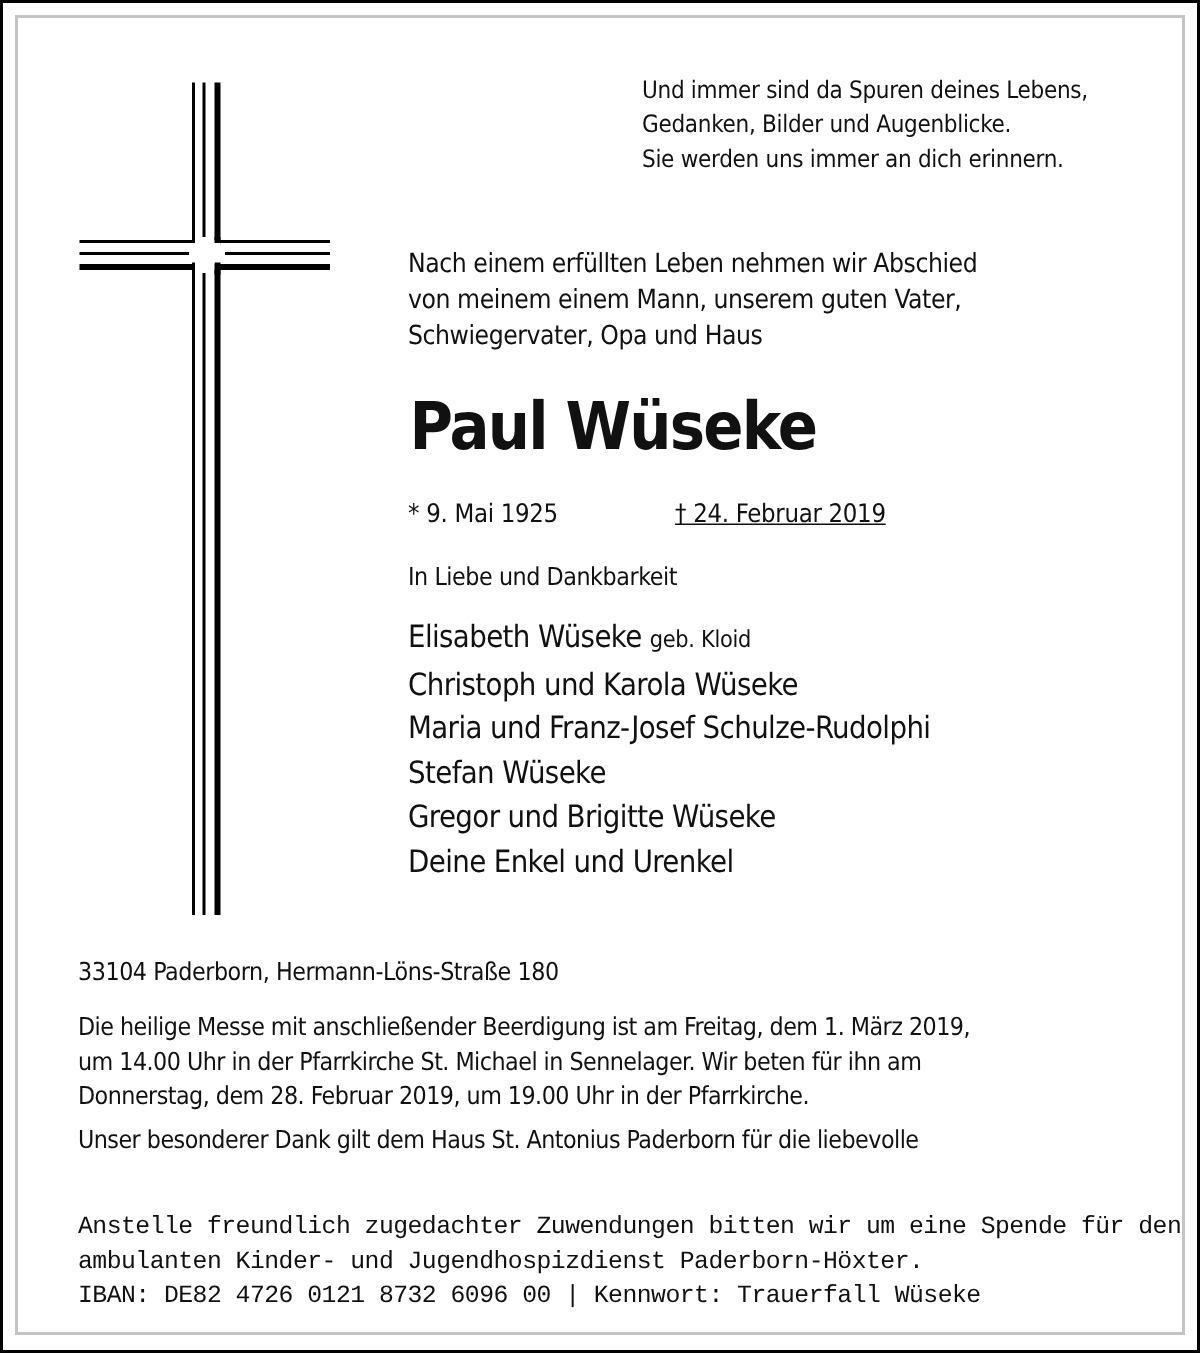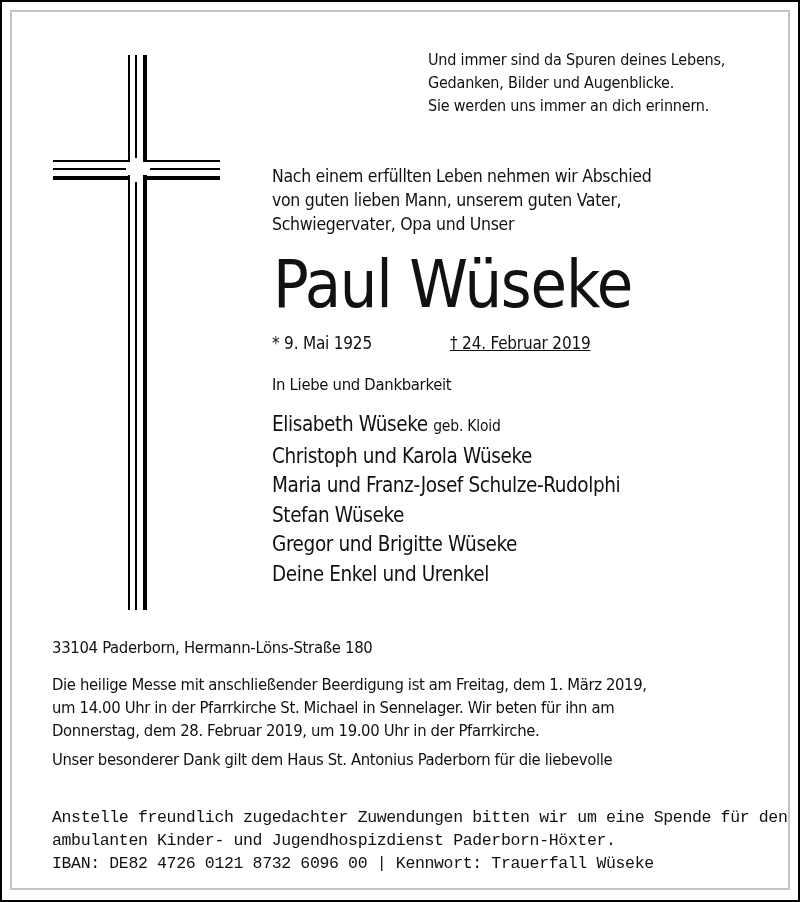--- a/index.html
+++ b/index.html
@@ -7,21 +7,21 @@
     .outer-frame { position: absolute; left: 0; top: 0; width: 796px; height: 898px; border: 2px solid #000; }
     .inner-frame { position: absolute; left: 10px; top: 10px; width: 776px; height: 876px; border: 2px solid #c4c4c4; }
 
     .cross { position: absolute; left: 0; top: 0; width: 240px; height: 640px; }
     .bar { position: absolute; background: #000; }
     .gap { position: absolute; background: #fff; }
 
     .txt { position: absolute; white-space: nowrap; font-family: "DejaVu Sans", sans-serif; font-stretch: condensed; }
     .motto { left: 390px; top: 48px; font-size: 16px; line-height: 23px; letter-spacing: -0.2px; margin-left: 38px; }
     .intro { left: 272px; top: 151px; font-size: 17.5px; line-height: 24px; letter-spacing: -0.3px; margin-top: 13px; }
-    .name { left: 273px; top: 254px; font-size: 66px; line-height: 62px; letter-spacing: -1.2px; font-weight: normal; }
+    .name { left: 273px; top: 254px; font-size: 44px; line-height: 62px; letter-spacing: -1.2px; font-weight: bold; }
     .dates { left: 272px; top: 331px; font-size: 17px; line-height: 24px; letter-spacing: -0.2px; }
     .dates .death { position: absolute; left: 178px; top: 0; text-decoration: underline; }
     .love { left: 272px; top: 373px; font-size: 16.5px; line-height: 24px; letter-spacing: -0.3px; }
     .family { left: 272px; top: 410px; font-size: 20.5px; line-height: 29.5px; letter-spacing: -0.4px; }
     .family .note { font-size: 15.5px; letter-spacing: -0.2px; }
     .address { left: 52px; top: 636px; font-size: 16.5px; line-height: 23px; letter-spacing: -0.3px; }
     .para { left: 52px; font-size: 16.5px; line-height: 23px; letter-spacing: -0.35px; }
     .p1 { top: 673px; }
     .p2 { top: 748px; }
     .p3 { top: 806px; font-family: Liberation Mono, monospace; }
@@ -53,22 +53,22 @@
 </div>
 
 <div class="txt motto">
   <div>Und immer sind da Spuren deines Lebens,</div>
   <div>Gedanken, Bilder und Augenblicke.</div>
   <div>Sie werden uns immer an dich erinnern.</div>
 </div>
 
 <div class="txt intro">
   <div>Nach einem erfüllten Leben nehmen wir Abschied</div>
-  <div>von guten lieben Mann, unserem guten Vater,</div>
-  <div>Schwiegervater, Opa und Unser</div>
+  <div>von meinem einem Mann, unserem guten Vater,</div>
+  <div>Schwiegervater, Opa und Haus</div>
 </div>
 
 <div class="txt name">Paul Wüseke</div>
 
 <div class="txt dates">
   <span>* 9. Mai 1925</span>
   <span class="death">† 24. Februar 2019</span>
 </div>
 
 <div class="txt love">In Liebe und Dankbarkeit</div>

